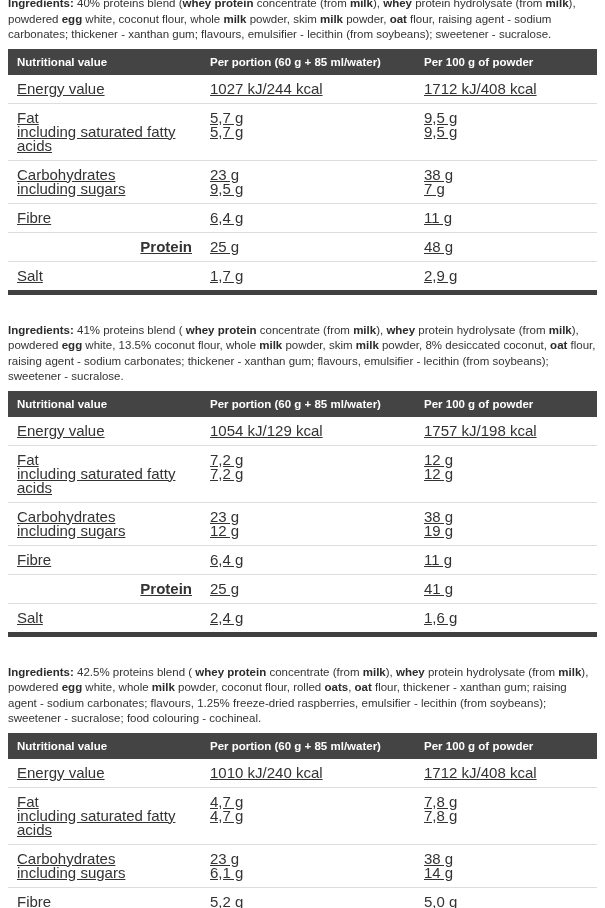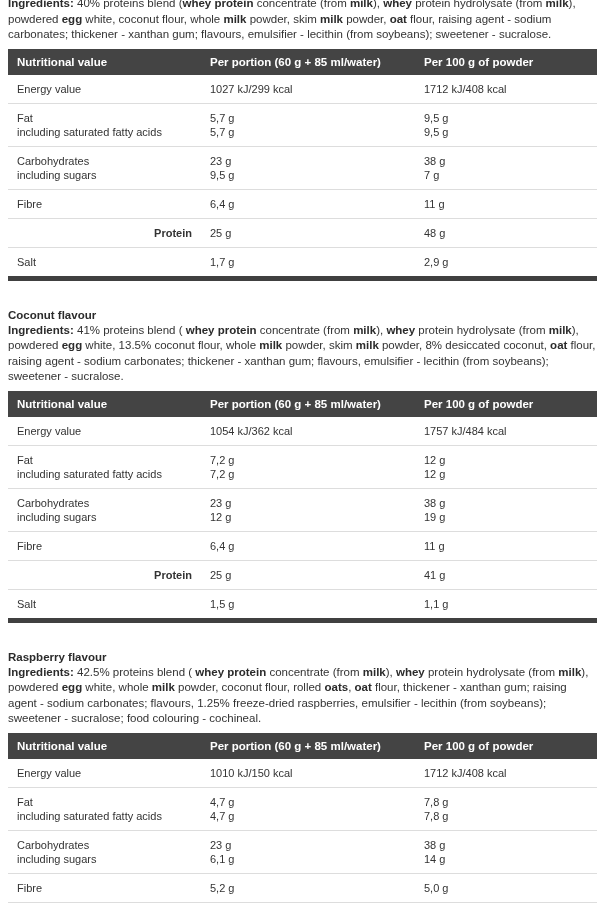--- a/index.html
+++ b/index.html
@@ -44,26 +44,27 @@
     background: #444444;
     color: #ffffff;
     font-size: 11.5px;
     font-weight: bold;
     text-align: left;
     padding: 7px 9px;
     border: none;
     vertical-align: middle;
   }
   table.nutri td {
-    font-size: 11px;
+    font-size: 15px;
     color: #333333;
     padding: 7px 9px;
     border-bottom: 1px solid #dddddd;
     vertical-align: top;
     line-height: 14px;
+    text-decoration: underline;
   }
   table.nutri tr:last-child td { border-bottom: 5px solid #404040; }
   td.name { width: 175px; }
   td.c1 { width: 196px; }
   td.c2 { width: auto; }
   th.name { width: 175px; }
   th.c1 { width: 196px; }
   th.c2 { width: auto; }
   .sub { display: block; }
   .bold-cell { font-weight: bold; color: #2b2b2b; text-align: right; }
@@ -80,21 +81,21 @@
       <thead>
         <tr>
           <th class="name">Nutritional value</th>
           <th class="c1">Per portion (60 g + 85 ml/water)</th>
           <th class="c2">Per 100 g of powder</th>
         </tr>
       </thead>
       <tbody>
           <tr>
             <td class="name">Energy value</td>
-            <td class="c1">1027 kJ/299 kcal</td>
+            <td class="c1">1027 kJ/244 kcal</td>
             <td class="c2">1712 kJ/408 kcal</td>
           </tr>
           <tr>
             <td class="name">Fat<span class="sub">including saturated fatty acids</span></td>
             <td class="c1">5,7 g<span class="sub">5,7 g</span></td>
             <td class="c2">9,5 g<span class="sub">9,5 g</span></td>
           </tr>
           <tr>
             <td class="name">Carbohydrates<span class="sub">including sugars</span></td>
             <td class="c1">23 g<span class="sub">9,5 g</span></td>
@@ -115,35 +116,34 @@
             <td class="c1">1,7 g</td>
             <td class="c2">2,9 g</td>
           </tr>
         </tbody>
     </table>
   </div>
 
   <div class="spacer-lg"></div>
 
   <div>
-    <div class="section-title">Coconut flavour</div>
     <p class="para"><b>Ingredients:</b> 41% proteins blend ( <b>whey protein</b> concentrate (from <b>milk</b>),  <b>whey</b> protein hydrolysate (from <b>milk</b>),  powdered <b>egg</b> white, 13.5% coconut flour, whole <b>milk</b> powder, skim <b>milk</b> powder, 8% desiccated coconut, <b>oat</b> flour, raising agent - sodium carbonates; thickener - xanthan gum; flavours, emulsifier - lecithin (from soybeans); sweetener - sucralose.</p>
     <table class="nutri">
       <thead>
         <tr>
           <th class="name">Nutritional value</th>
           <th class="c1">Per portion (60 g + 85 ml/water)</th>
           <th class="c2">Per 100 g of powder</th>
         </tr>
       </thead>
       <tbody>
           <tr>
             <td class="name">Energy value</td>
-            <td class="c1">1054 kJ/362 kcal</td>
-            <td class="c2">1757 kJ/484 kcal</td>
+            <td class="c1">1054 kJ/129 kcal</td>
+            <td class="c2">1757 kJ/198 kcal</td>
           </tr>
           <tr>
             <td class="name">Fat<span class="sub">including saturated fatty acids</span></td>
             <td class="c1">7,2 g<span class="sub">7,2 g</span></td>
             <td class="c2">12 g<span class="sub">12 g</span></td>
           </tr>
           <tr>
             <td class="name">Carbohydrates<span class="sub">including sugars</span></td>
             <td class="c1">23 g<span class="sub">12 g</span></td>
             <td class="c2">38 g<span class="sub">19 g</span></td>
@@ -153,44 +153,43 @@
             <td class="c1">6,4 g</td>
             <td class="c2">11 g</td>
           </tr>
           <tr>
             <td class="name bold-cell">Protein</td>
             <td class="c1">25 g</td>
             <td class="c2">41 g</td>
           </tr>
           <tr>
             <td class="name">Salt</td>
-            <td class="c1">1,5 g</td>
-            <td class="c2">1,1 g</td>
+            <td class="c1">2,4 g</td>
+            <td class="c2">1,6 g</td>
           </tr>
         </tbody>
     </table>
   </div>
 
   <div class="spacer-lg"></div>
 
   <div>
-    <div class="section-title">Raspberry flavour</div>
     <p class="para"><b>Ingredients:</b> 42.5% proteins blend ( <b>whey protein</b> concentrate (from <b>milk</b>), <b>whey</b> protein hydrolysate (from <b>milk</b>), powdered <b>egg</b> white, whole <b>milk</b> powder, coconut flour, rolled <b>oats</b>, <b>oat</b> flour, thickener - xanthan gum; raising agent - sodium carbonates; flavours, 1.25% freeze-dried raspberries, emulsifier - lecithin (from soybeans); sweetener - sucralose; food colouring - cochineal.</p>
     <table class="nutri">
       <thead>
         <tr>
           <th class="name">Nutritional value</th>
           <th class="c1">Per portion (60 g + 85 ml/water)</th>
           <th class="c2">Per 100 g of powder</th>
         </tr>
       </thead>
       <tbody>
           <tr>
             <td class="name">Energy value</td>
-            <td class="c1">1010 kJ/150 kcal</td>
+            <td class="c1">1010 kJ/240 kcal</td>
             <td class="c2">1712 kJ/408 kcal</td>
           </tr>
           <tr>
             <td class="name">Fat<span class="sub">including saturated fatty acids</span></td>
             <td class="c1">4,7 g<span class="sub">4,7 g</span></td>
             <td class="c2">7,8 g<span class="sub">7,8 g</span></td>
           </tr>
           <tr>
             <td class="name">Carbohydrates<span class="sub">including sugars</span></td>
             <td class="c1">23 g<span class="sub">6,1 g</span></td>

